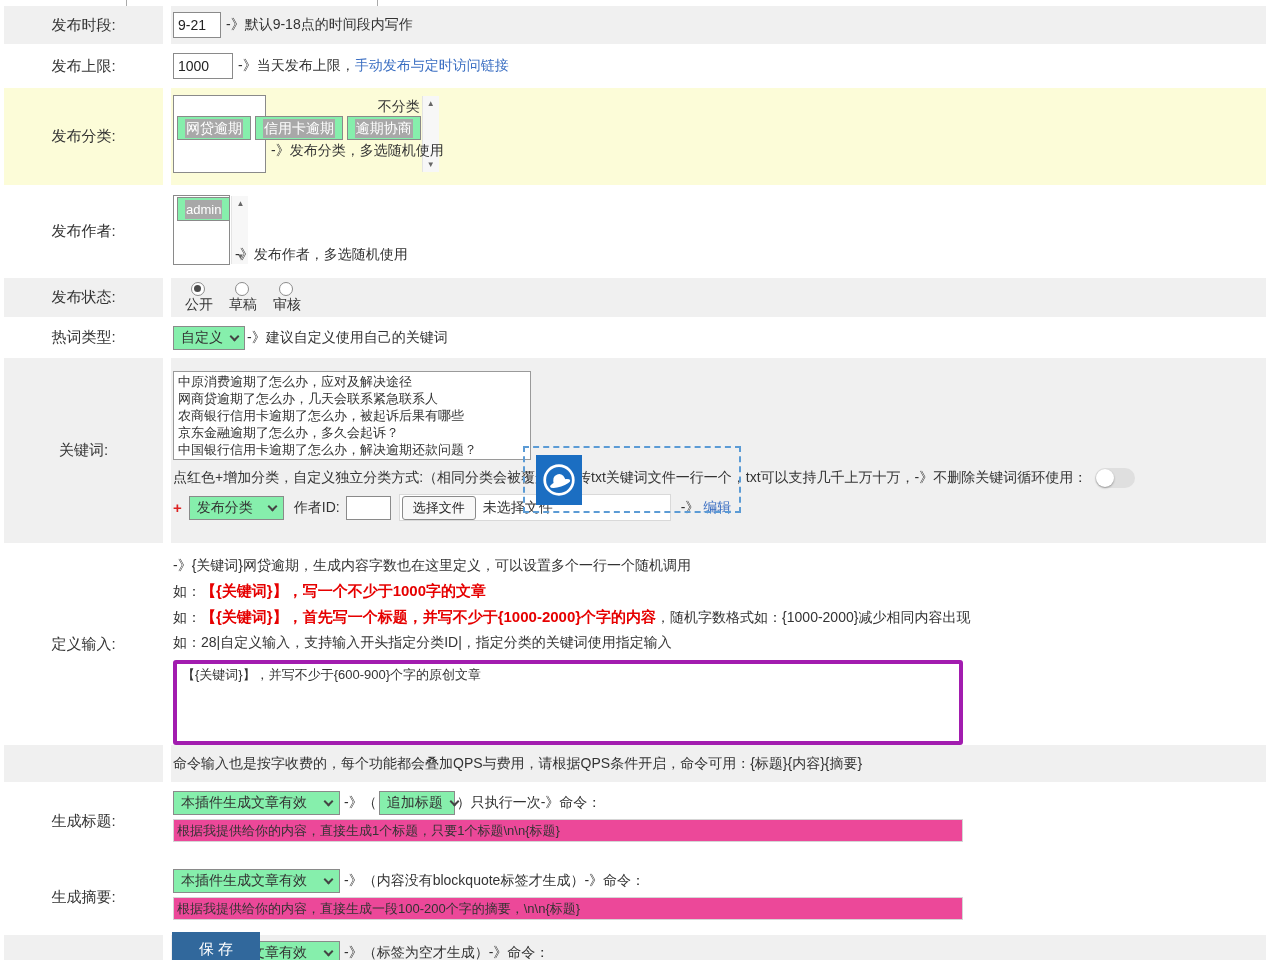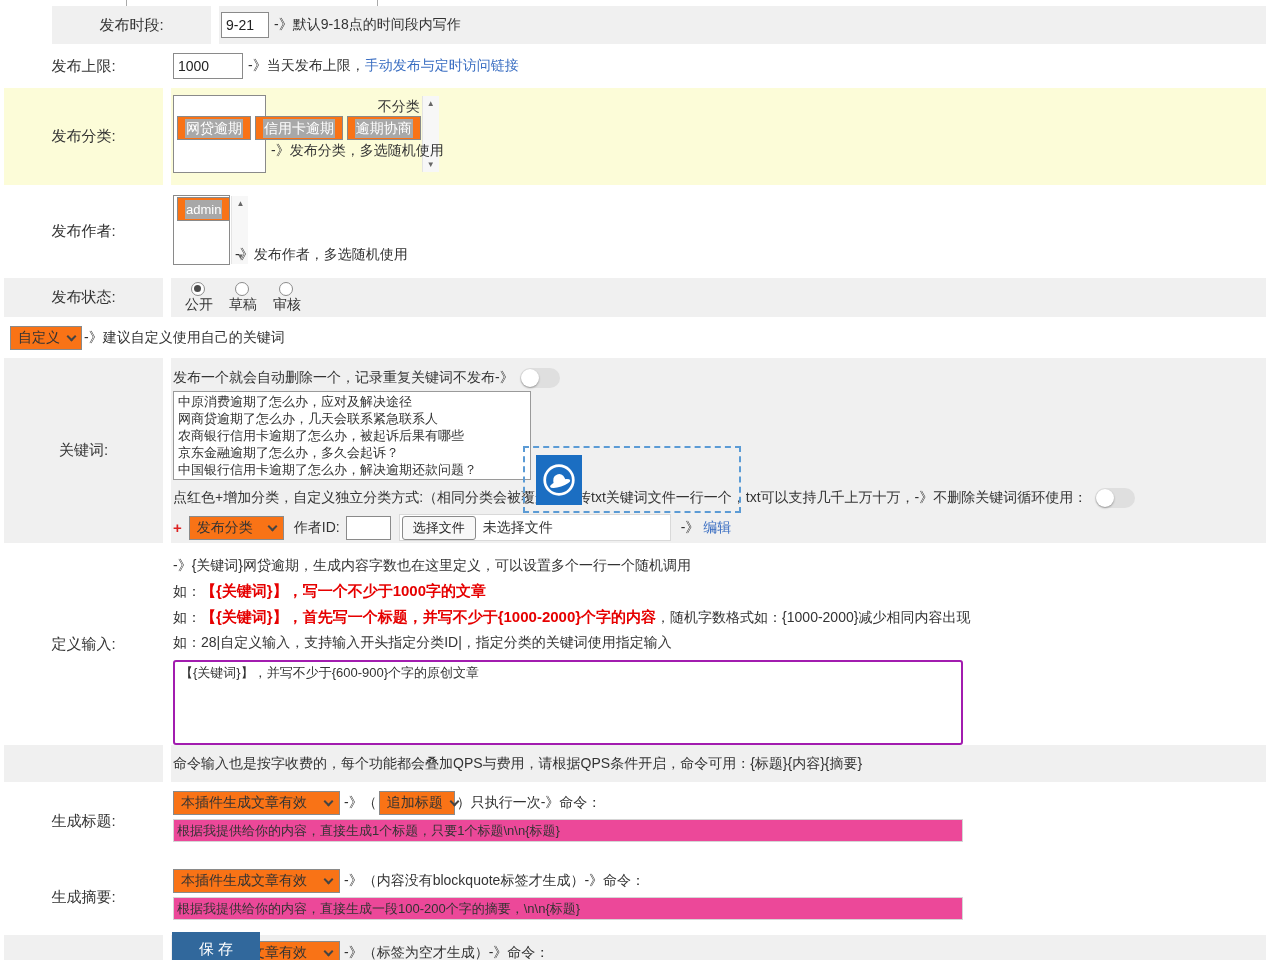--- a/index.html
+++ b/index.html
@@ -41,21 +41,21 @@
 
   .radio-group { display:flex; gap:16px; align-items:center; margin-left:12px; }
   .radio-item { display:flex; align-items:center;flex-direction:column; }
   .radio {
     width:14px; height:14px; border-radius:50%; border:1px solid #8b8b8b; background:#fff;
     display:inline-flex; align-items:center; justify-content:center; margin-right:3px;
   }
   .radio.checked::after { content:''; width:7px; height:7px; border-radius:50%; background:#4a4a4a; }
 
   .sel {
-    border:1px solid #8a8a8a; background:#f97316; height:24px;
+    border:1px solid #8a8a8a; background:#86efac; height:24px;
     display:inline-flex; align-items:center; padding:0 7px; gap:8px; white-space:nowrap;
   }
   .sel .chev {
     width:7px; height:7px; border-right:2px solid #444; border-bottom:2px solid #444;
     transform:rotate(45deg); margin-top:-3px; flex:0 0 auto;
   }
   .sel.spread { justify-content:space-between; }
 
   .toggle { width:40px; height:20px; border-radius:10px; background:#dfdfdf; position:relative; flex:0 0 auto; }
   .toggle::after {
@@ -73,21 +73,21 @@
     display:flex; align-items:center; padding-left:2px; gap:7px; white-space:nowrap;
   }
   .file-btn {
     border:1px solid #8a8a8a; border-radius:3px; background:#f8f8f8;
     padding:2px 10px; font-size:13px; color:#222;
   }
 
   .def-line { line-height:25px; white-space:nowrap; }
   .red { color:#e60000; font-weight:bold; font-size:15px; }
   .big-textarea {
-    margin-top:5px; width:790px; height:86px; border:2px solid #a21caf; border-radius:3px;
+    margin-top:5px; width:790px; height:86px; border:4px solid #a21caf; border-radius:3px;
     background:#fff; padding:2px 5px; font-size:13px; line-height:17px;
   }
   .wide-input {
     margin-top:4px; width:790px; height:23px; border:1px solid #d5d5d5; background:#ec4899;
     display:flex; align-items:center; padding:0 3px; font-size:13px; white-space:nowrap;
   }
   .ctrl-line { display:flex; align-items:center; white-space:nowrap; }
 
   .save-btn {
     position:absolute; left:172px; top:932px; width:88px; height:34px; z-index:6;
@@ -109,34 +109,34 @@
   .frag { position:absolute; top:0; width:1px; height:6px; background:#aaa; }
 </style>
 </head>
 <body>
 
 <div class="frag" style="left:126px;"></div>
 <div class="frag" style="left:377px;"></div>
 
 <div class="row" style="height:6px;"></div>
 
-<div class="row bg-gray" style="height:38px;margin-left:48px;">
+<div class="row bg-gray" style="height:38px;">
   <div class="label-cell">发布时段:</div>
   <div class="gutter"></div>
   <div class="content-cell">
     <input class="tinput" style="width: 48px;" value="9-21">
     <span class="hint">-》默认9-18点的时间段内写作</span>
   </div>
 </div>
 
 <div class="row bg-white" style="height:44px;">
   <div class="label-cell">发布上限:</div>
   <div class="gutter"></div>
   <div class="content-cell">
-    <input class="tinput" style="width: 70px;" value="1000">
+    <input class="tinput" style="width: 60px;" value="1000">
     <span class="hint">-》当天发布上限，</span>
       <span class="link">手动发布与定时访问链接</span>
   </div>
 </div>
 
 <div class="row bg-yellow" style="height:97px;">
   <div class="label-cell">发布分类:</div>
   <div class="gutter"></div>
   <div class="content-cell" style="align-items:flex-end;text-align:right;">
     <div class="listbox" style="width:93px; height:78px; margin-bottom:12px;">
@@ -195,38 +195,35 @@
         </span>
       <span class="radio-item">
           <span class="radio"></span>
           <span>审核</span>
         </span>
     </div>
   </div>
 </div>
 
 <div class="row bg-white" style="height:41px;">
+  <div class="label-cell">热词类型:</div>
   <div class="gutter"></div>
   <div class="content-cell">
     <div class="sel" style="width:72px;">
       <span>自定义</span>
       <span class="chev"></span>
     </div>
     <span class="hint" style="margin-left:2px;">-》建议自定义使用自己的关键词</span>
   </div>
 </div>
 
 <div class="row bg-gray" style="height:185px;">
   <div class="label-cell">关键词:</div>
   <div class="gutter"></div>
   <div class="content-cell col" style="padding-top:10px;">
-    <div class="ctrl-line" style="gap:6px;">
-      <span>发布一个就会自动删除一个，记录重复关键词不发布-》</span>
-      <span class="toggle"></span>
-    </div>
     <div class="kw-box">
       <div>中原消费逾期了怎么办，应对及解决途径</div>
       <div>网商贷逾期了怎么办，几天会联系紧急联系人</div>
       <div>农商银行信用卡逾期了怎么办，被起诉后果有哪些</div>
       <div>京东金融逾期了怎么办，多久会起诉？</div>
       <div>中国银行信用卡逾期了怎么办，解决逾期还款问题？</div>
     </div>
     <div class="ctrl-line" style="margin-top:8px; gap:8px;">
       <span>点红色+增加分类，自定义独立分类方式:（相同分类会被覆盖），传txt关键词文件一行一个，txt可以支持几千上万十万，-》不删除关键词循环使用：</span>
       <span class="toggle"></span>

